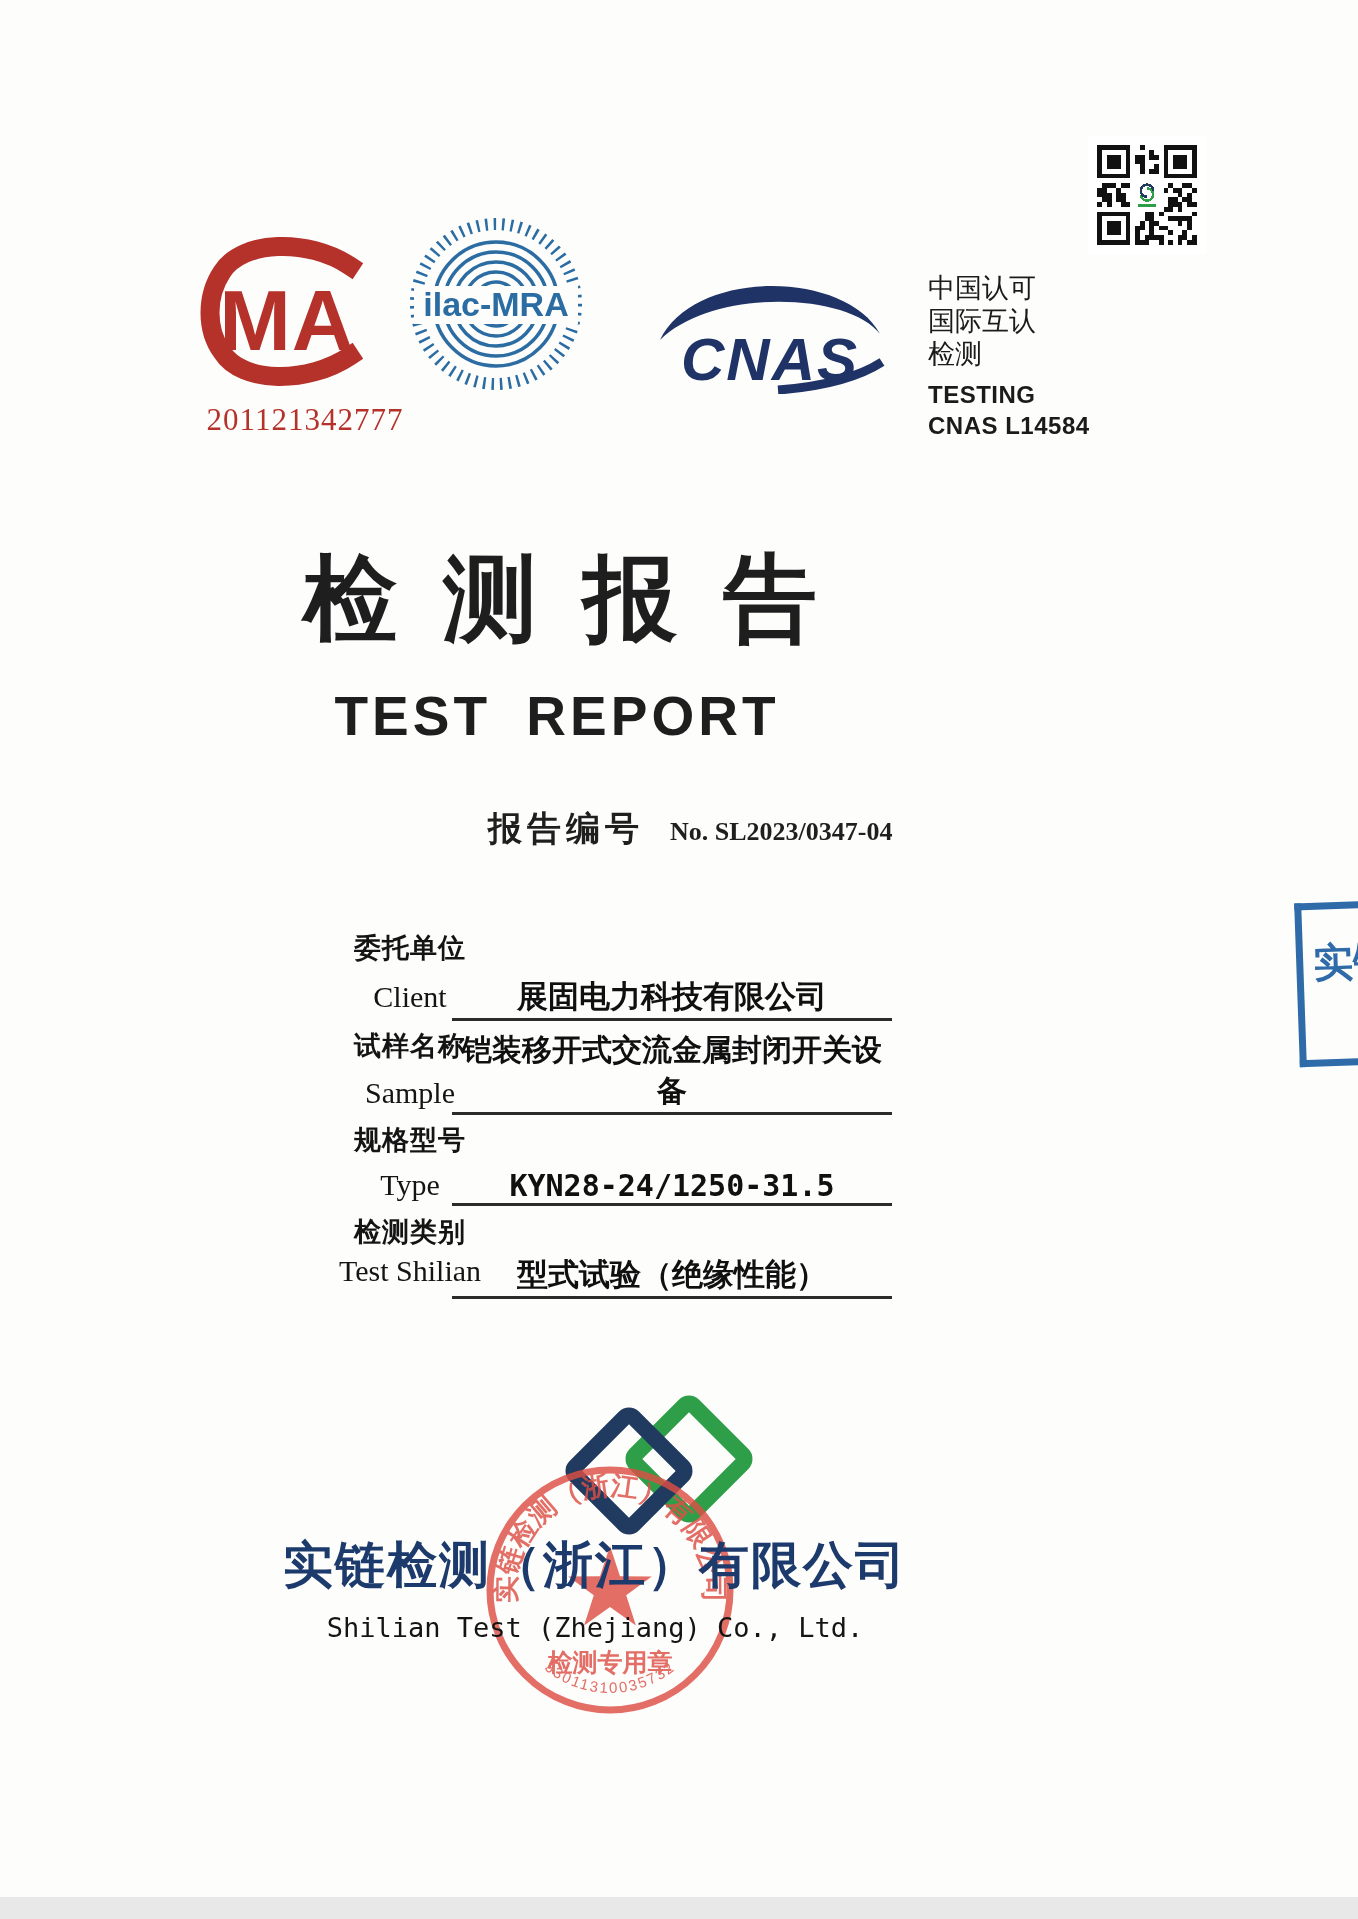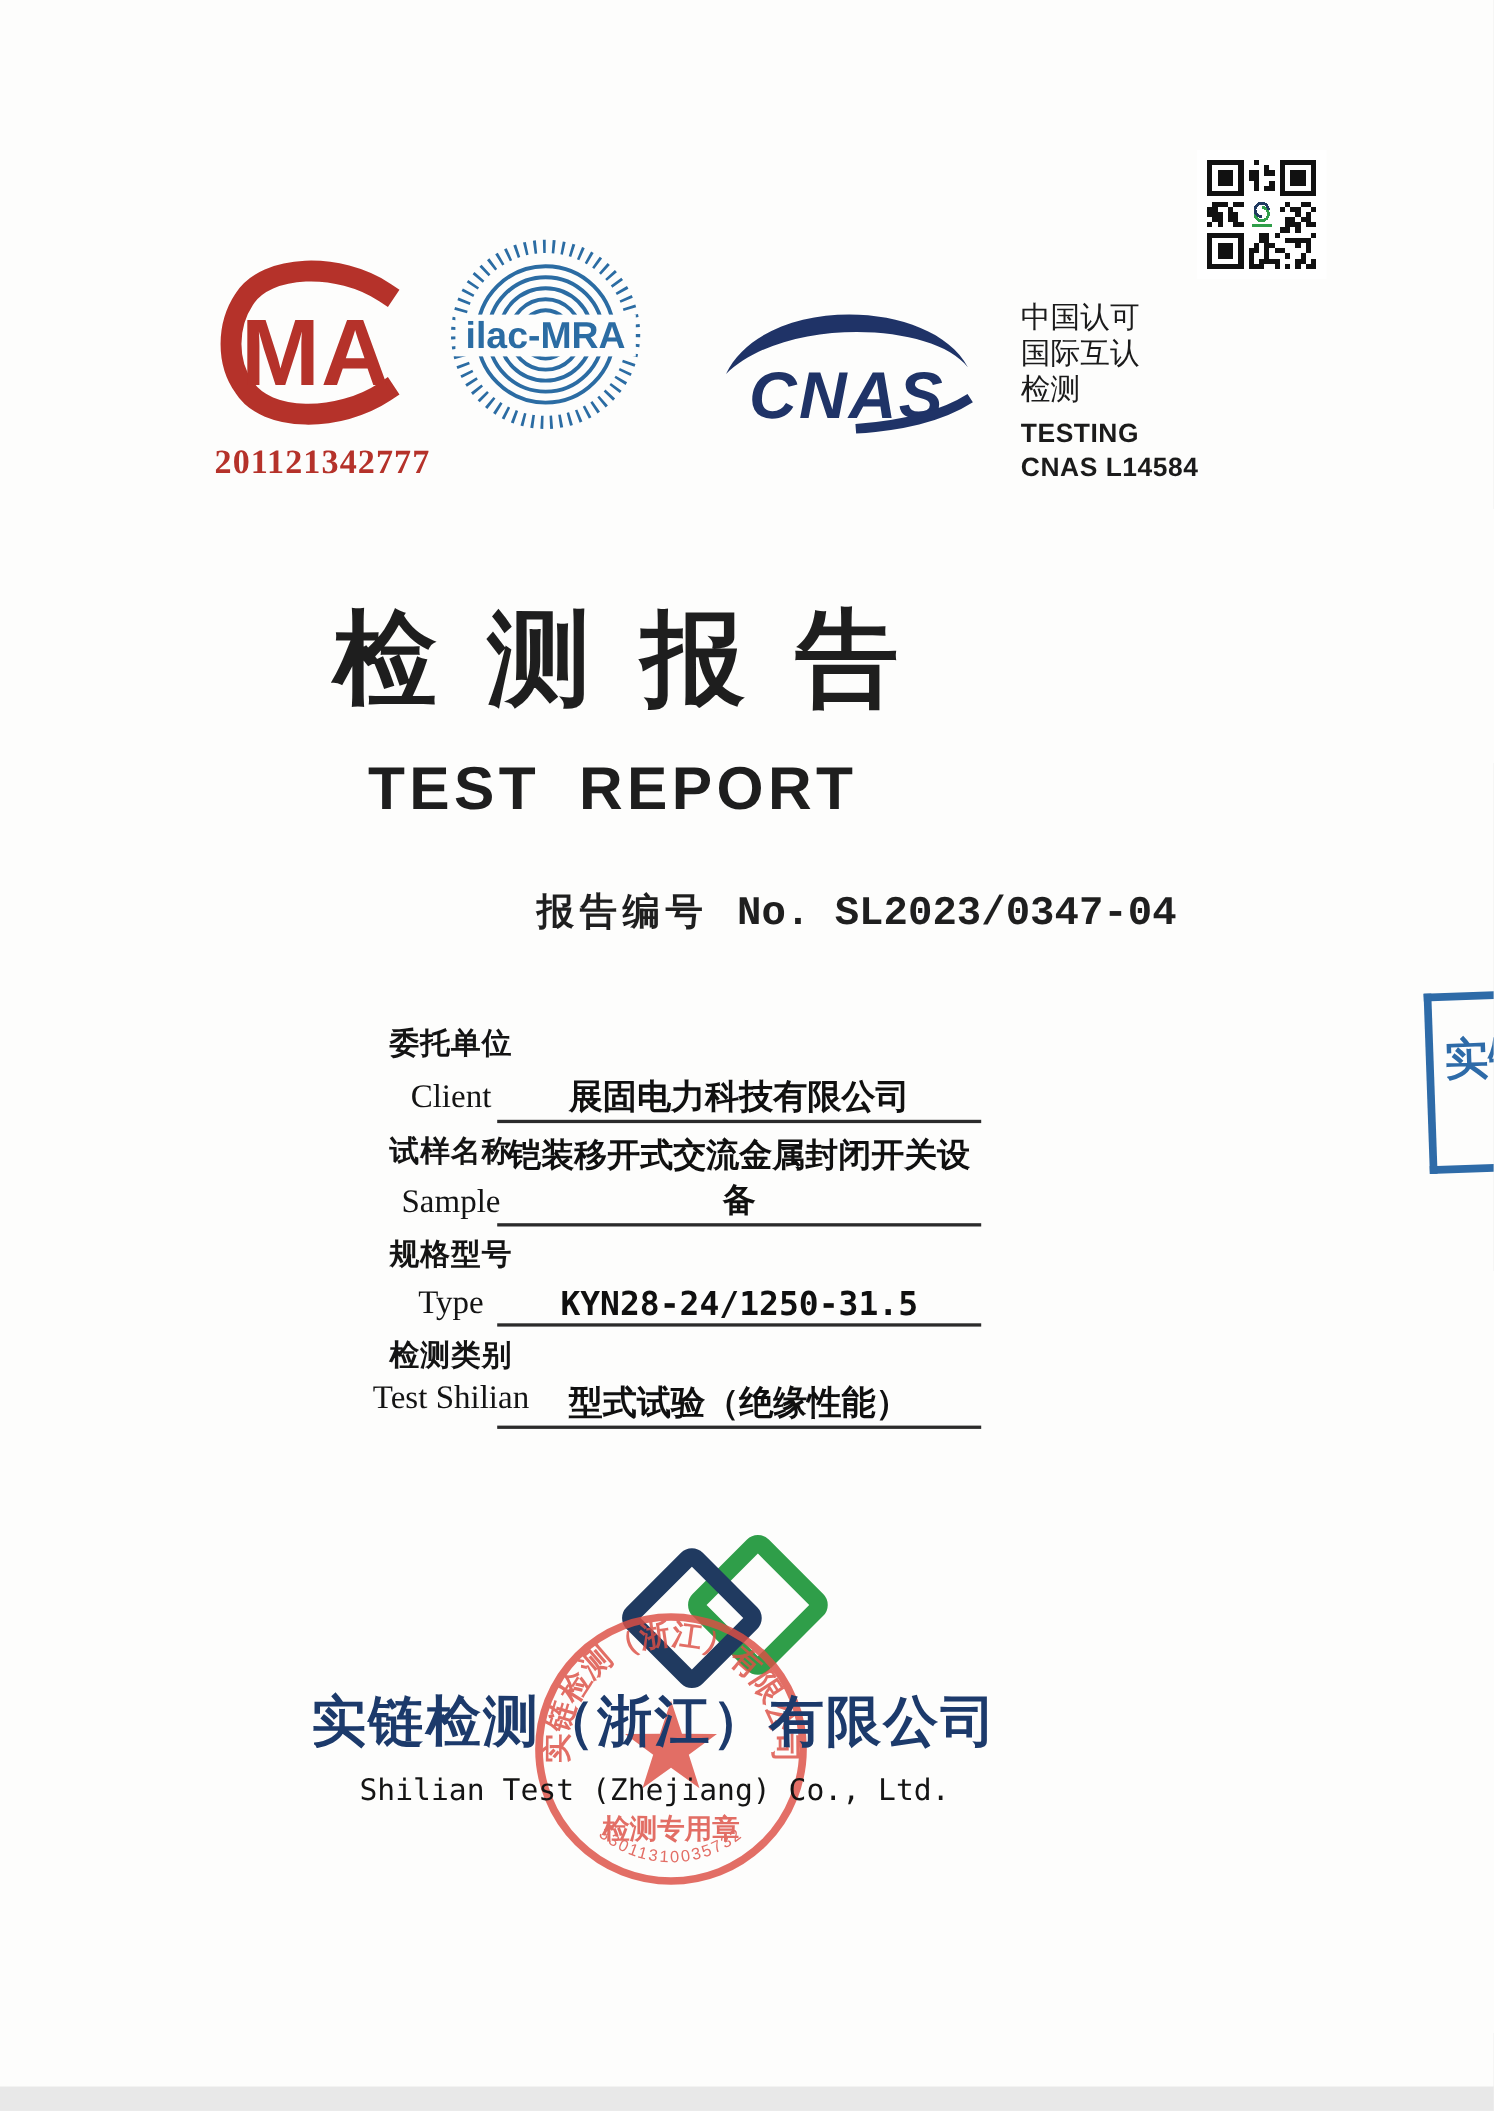--- a/index.html
+++ b/index.html
@@ -5,35 +5,35 @@
   html,body{margin:0;padding:0;background:#e8e8e8;}
   .page{
     position:relative;width:1358px;height:1897px;margin:0 auto;
     background:#fdfdfc;overflow:hidden;
     font-family:"Liberation Sans","DejaVu Sans",sans-serif;color:#1f1f1f;
   }
   .abs{position:absolute;}
 
   
   .cma-number{font-family:"Liberation Serif","DejaVu Serif",serif;
-    font-size:31px;letter-spacing:1px;color:#b5322a;font-weight:bold;}
+    font-size:31px;letter-spacing:1px;color:#b5322a;text-align:center;font-weight:normal;}
   .accred{line-height:33px;font-size:27px;color:#1b1b1b;
     font-family:"Liberation Serif","DejaVu Serif",serif;}
   .accred .latin{font-family:"Liberation Sans","DejaVu Sans",sans-serif;
     font-weight:bold;font-size:24px;line-height:31px;letter-spacing:.5px;}
 
   
   .title-cn{width:800px;text-align:center;font-size:94px;font-weight:bold;
     letter-spacing:46px;text-indent:46px;color:#1e1e1e;white-space:nowrap;}
   .title-en{width:800px;text-align:center;font-size:55px;font-weight:bold;
     letter-spacing:4px;word-spacing:16px;color:#1e1e1e;}
   .report-no{display:flex;align-items:baseline;gap:26px;}
   .report-no .cn{font-size:34px;font-weight:bold;letter-spacing:5px;}
-  .report-no .en{font-family:Liberation Mono, monospace;
-    font-size:37px;font-weight:bold;}
+  .report-no .en{font-family:Liberation Serif, serif;
+    font-size:26px;font-weight:bold;}
 
   
   .flabel-cn{width:300px;text-align:center;font-size:27px;font-weight:700;
     letter-spacing:1px;color:#141414;}
   .flabel-en{width:300px;text-align:center;font-size:30px;
     font-family:"Liberation Serif","DejaVu Serif",serif;color:#141414;}
   .fvalue{width:440px;height:48px;border-bottom:3px solid #2b2b2b;
     text-align:center;font-size:31px;font-weight:600;color:#101010;
     display:flex;align-items:flex-end;justify-content:center;padding-bottom:0;
     box-sizing:content-box;}

